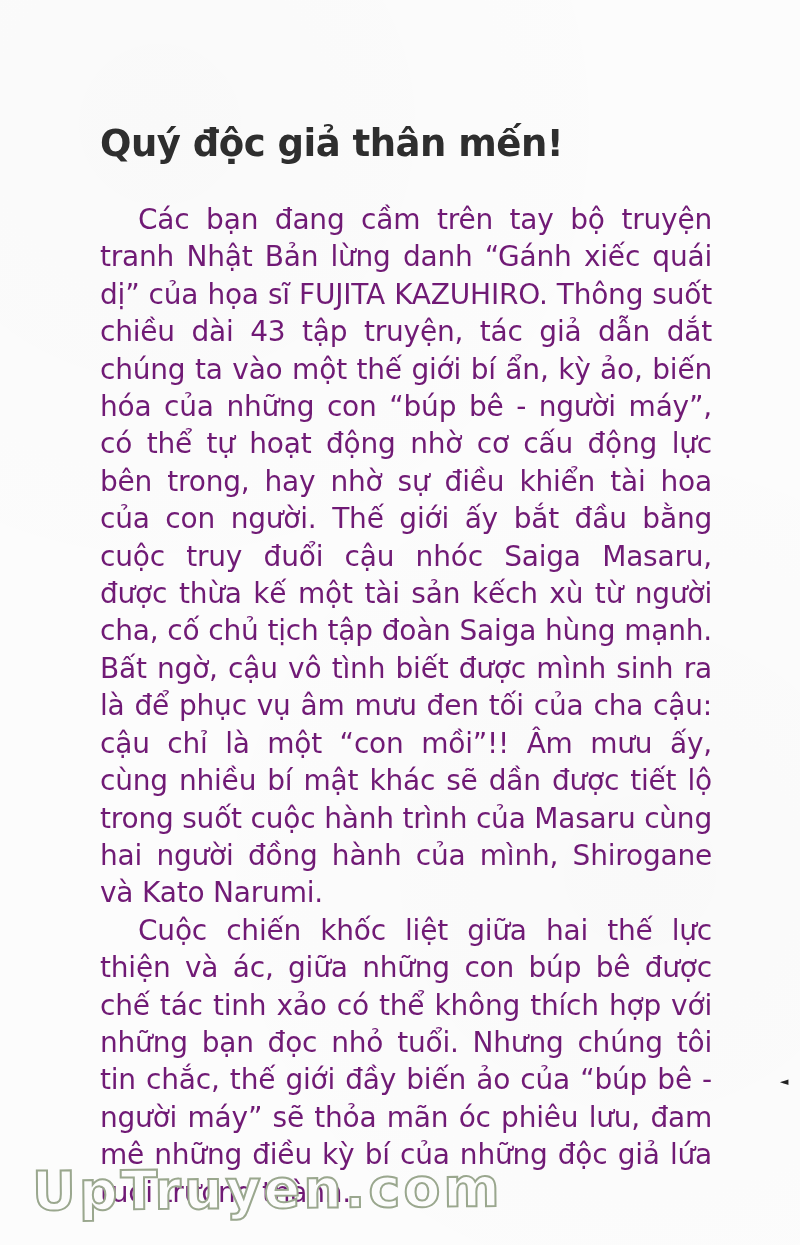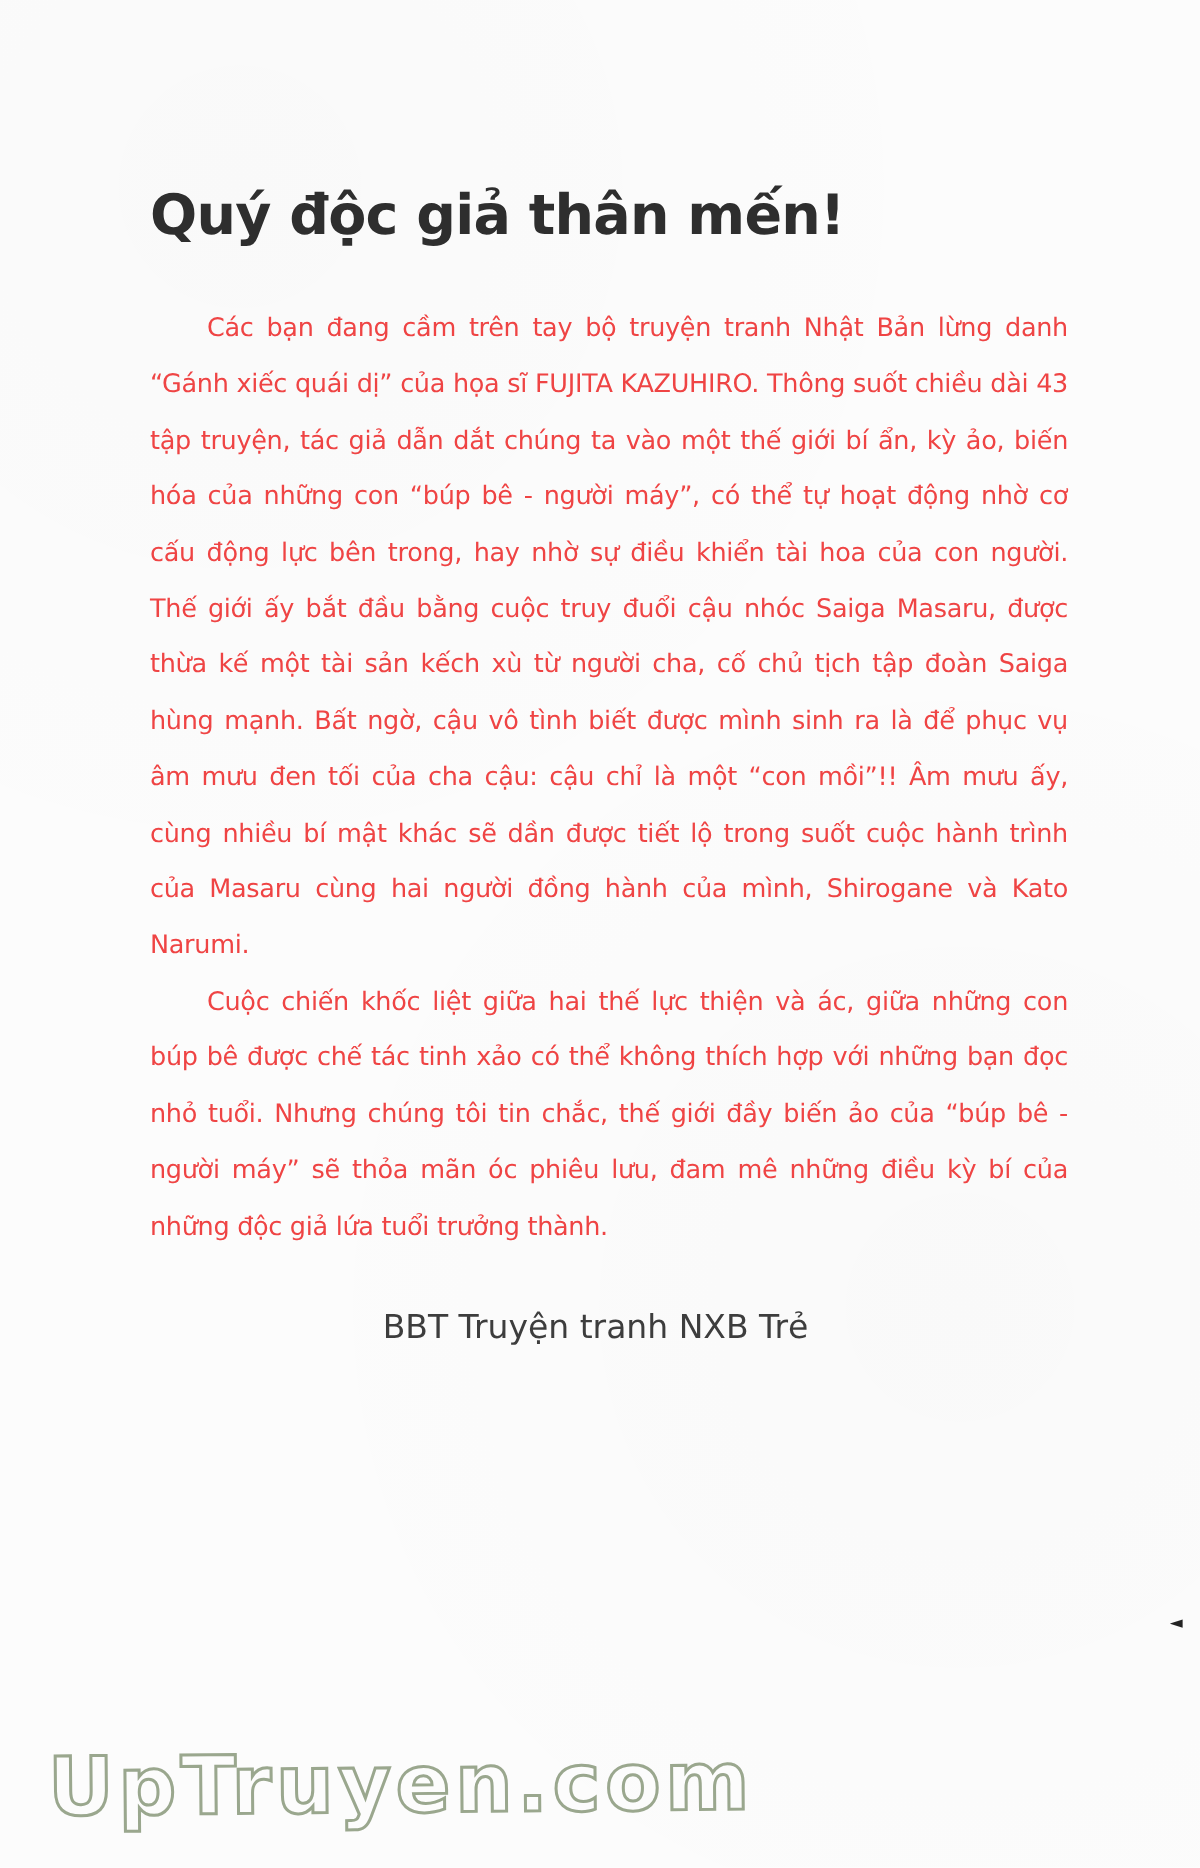--- a/index.html
+++ b/index.html
@@ -25,25 +25,25 @@
   }
   .heading{
     font-size:37px;
     font-weight:bold;
     letter-spacing:-0.5px;
     color:#2e2e2e;
     margin:0 0 36px 0;
   }
   .bodytext p{
     margin:0;
-    font-size:17px;
+    font-size:28px;
     line-height:37.4px;
     text-align:justify;
     text-indent:38px;
-    color:#ef4444;
+    color:#701a75;
     letter-spacing:-0.2px;
   }
   .signature{
     margin-top:36px;
     padding-right:18px;
     text-align:center;
     font-size:22px;
     color:#3d3d3d;
   }
   .corner-mark{

